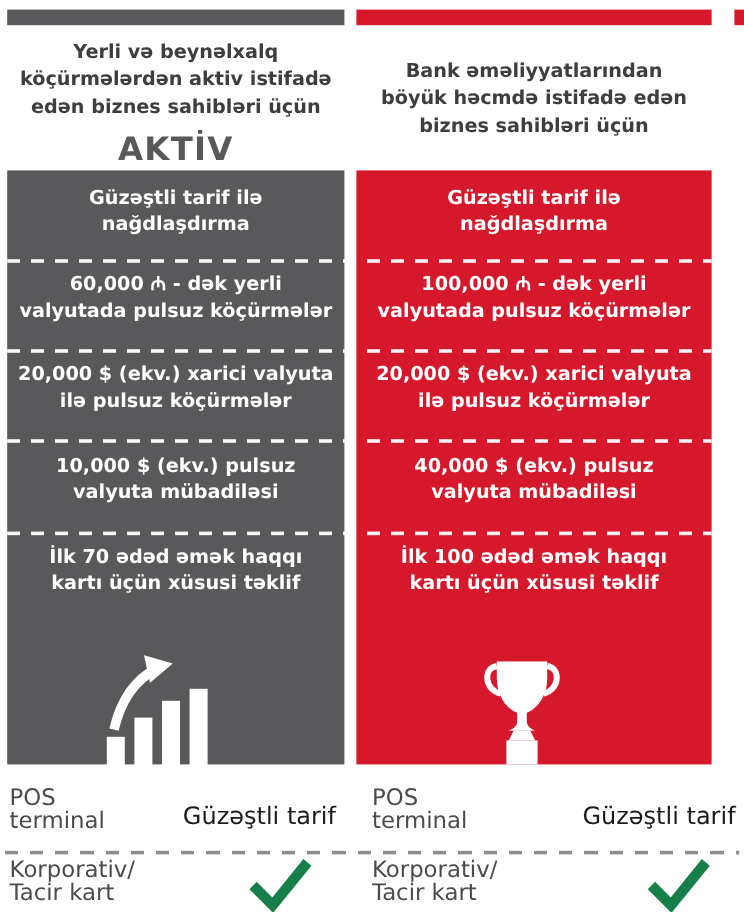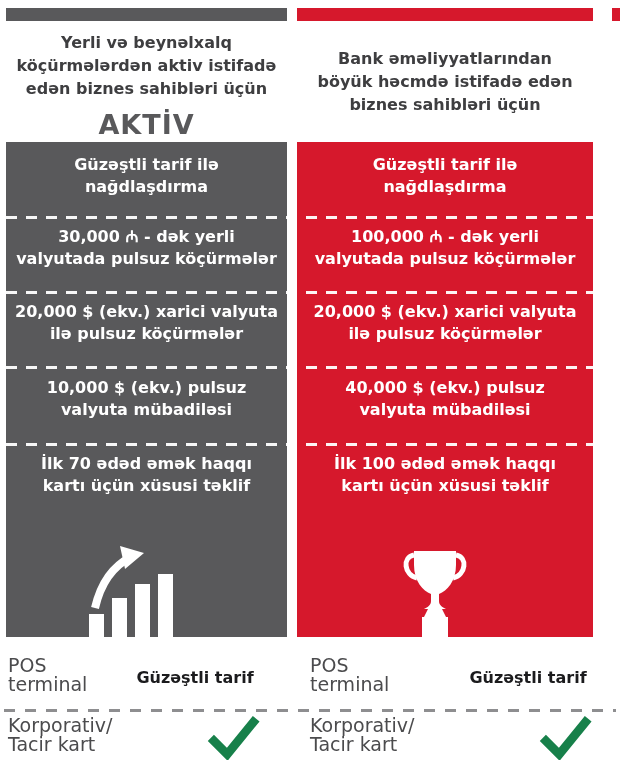--- a/index.html
+++ b/index.html
@@ -44,21 +44,21 @@
   .dw1{top:216px;} .dw2{top:291px;} .dw3{top:366px;} .dw4{top:443px;}
   
   .icon-growth{position:absolute;bottom:-5px;left:50%;margin-left:-70px;width:112px;height:98px;}
   .icon-trophy{position:absolute;bottom:-4px;left:50%;margin-left:-43px;width:66px;height:90px;}
   
   .f-label{position:absolute;font-size:19px;line-height:19px;color:#4b4b4d;white-space:pre-line;}
   .pos-l{left:8px;top:656px;}
   .pos-r{left:310px;top:656px;}
   .card-l{left:8px;top:716px;}
   .card-r{left:310px;top:716px;}
-  .f-value{position:absolute;top:668px;width:170px;text-align:center;font-size:16px;font-weight:700;color:#1b1b1d;}
+  .f-value{position:absolute;top:668px;width:170px;text-align:right;font-size:20px;font-weight:400;color:#1b1b1d;}
   .fv-l{left:110px;}
   .fv-r{left:443px;}
   .dash-gray{
     position:absolute;top:709px;left:4px;width:612px;height:3px;
     background:repeating-linear-gradient(90deg,#8e8e90 0 11px,transparent 11px 21px);
   }
   .check{position:absolute;top:712px;width:54px;height:48px;}
   .check.l{left:207px;}
   .check.r{left:539px;}
 </style>
@@ -76,21 +76,21 @@
 edən biznes sahibləri üçün</div>
   <div class="desc r">Bank əməliyyatlarından
 böyük həcmdə istifadə edən
 biznes sahibləri üçün</div>
 
   <div class="title l">AKTİV</div>
 
   <div class="panel l">
     <div class="benefit b1">Güzəştli tarif ilə
 nağdlaşdırma</div>
-    <div class="benefit b2">30,000 ₼ - dək yerli
+    <div class="benefit b2">60,000 ₼ - dək yerli
 valyutada pulsuz köçürmələr</div>
     <div class="benefit b3">20,000 $ (ekv.) xarici valyuta
 ilə pulsuz köçürmələr</div>
     <div class="benefit b4">10,000 $ (ekv.) pulsuz
 valyuta mübadiləsi</div>
     <div class="benefit b5">İlk 70 ədəd əmək haqqı
 kartı üçün xüsusi təklif</div>
     <svg class="icon-growth" viewBox="0 0 112 98" xmlns="http://www.w3.org/2000/svg">
       <rect x="12" y="70" width="15" height="28" fill="#fff"></rect>
       <rect x="35" y="54" width="15" height="44" fill="#fff"></rect>

